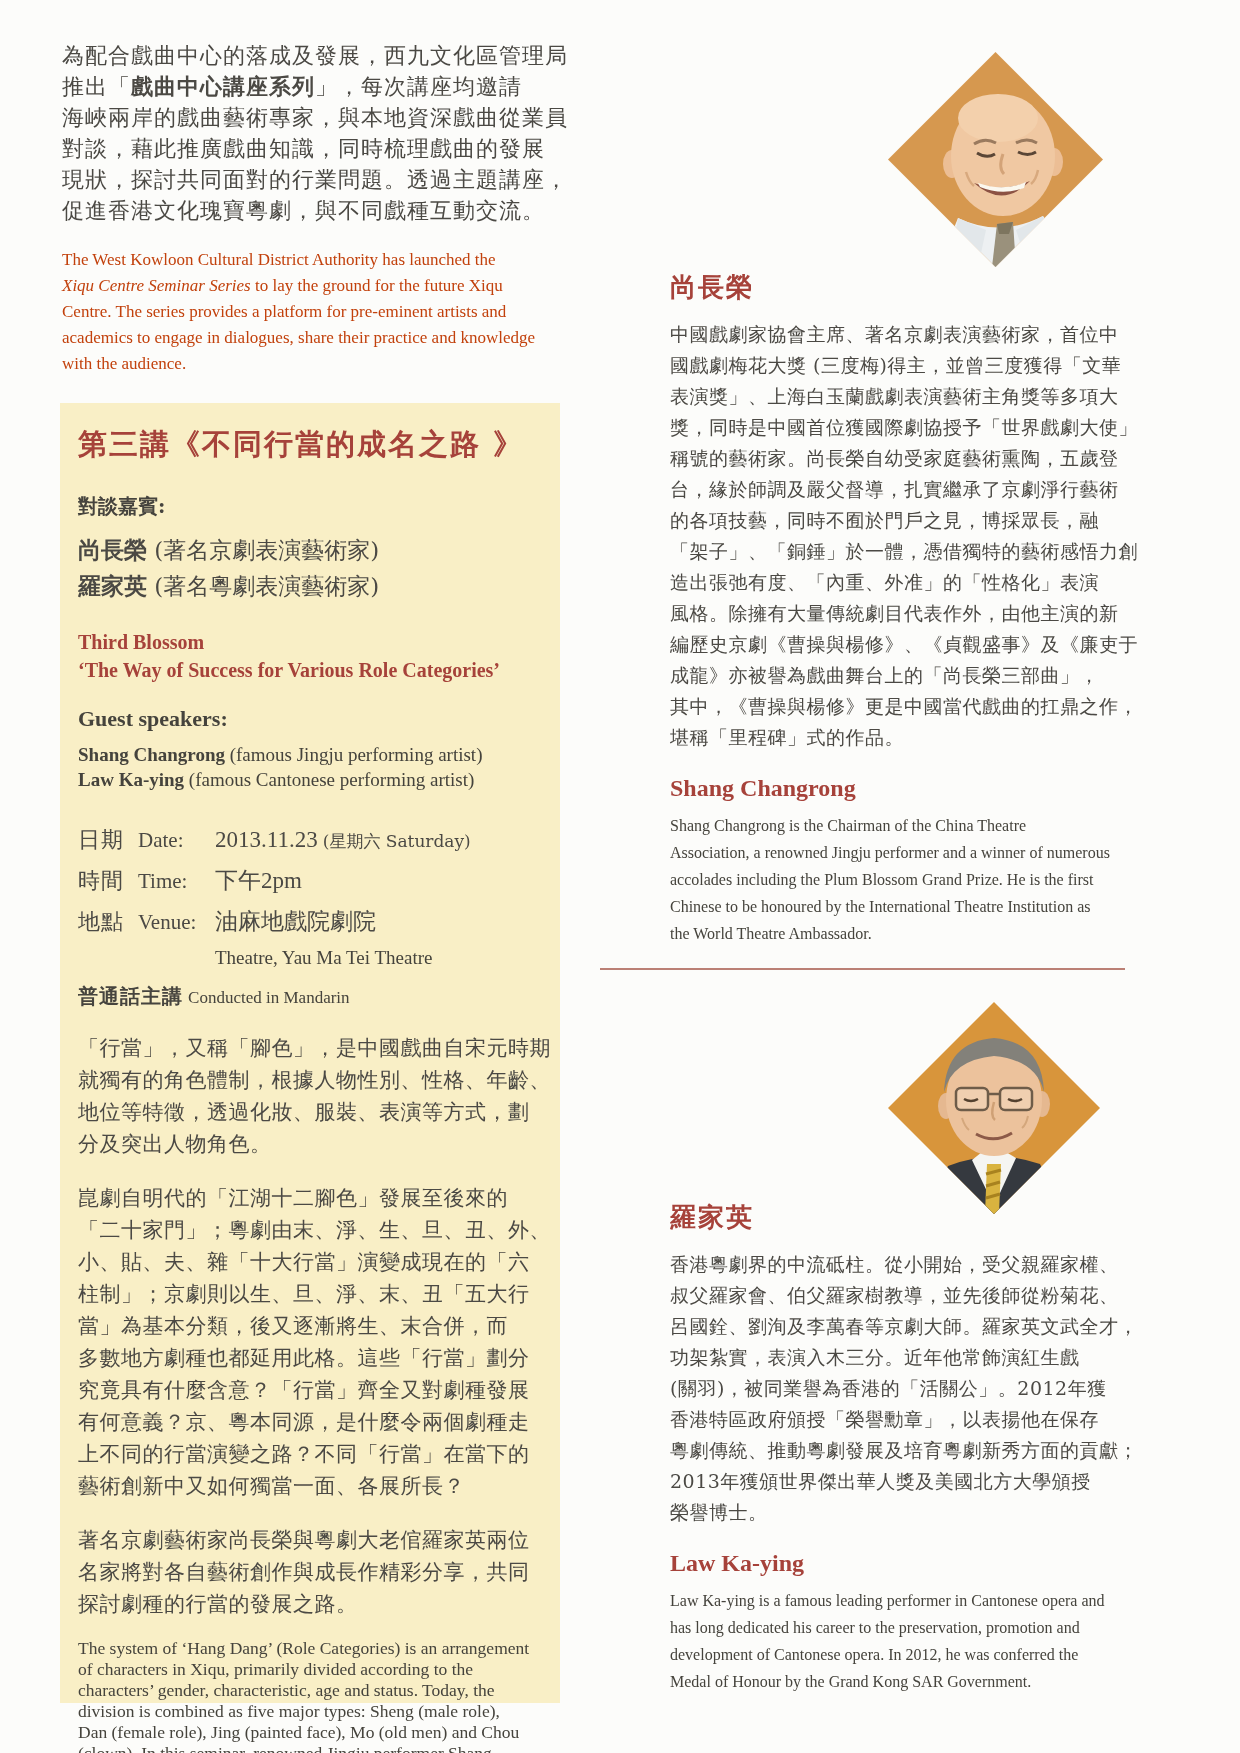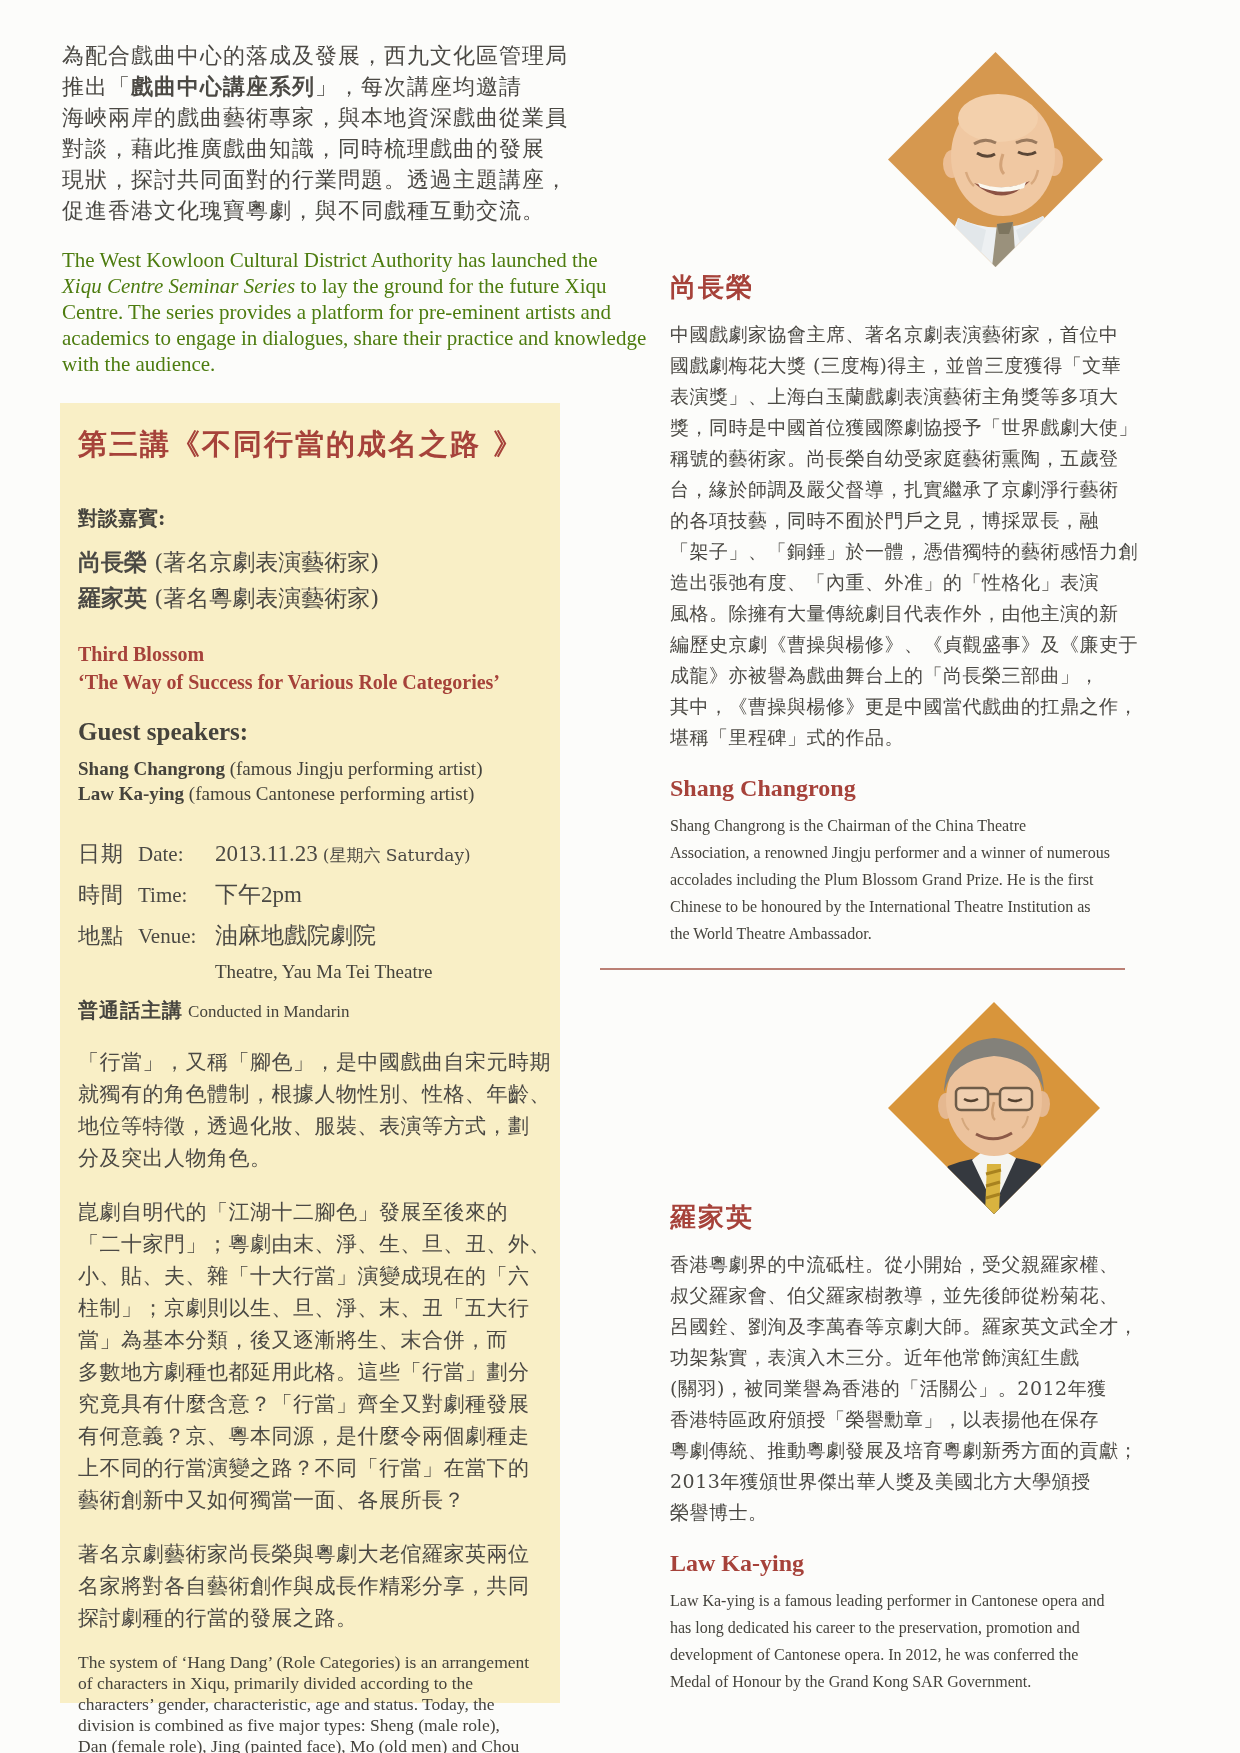--- a/index.html
+++ b/index.html
@@ -15,44 +15,44 @@
 
   
   .intro-zh{
     position:absolute;left:62px;top:40px;width:520px;
     font-size:22px;line-height:31px;letter-spacing:1px;color:#4b4944;
   }
   .intro-zh .bold{font-weight:bold;margin-top:32px;}
   .intro-en{
     position:absolute;left:62px;top:247px;width:510px;
     font-family:"Liberation Serif", serif;
-    font-size:21px;line-height:26px;color:#4d7c0f;
+    font-size:17px;line-height:26px;color:#c2410c;
   }
   .intro-en .ital{font-style:italic;}
 
   
   .box{
     position:absolute;left:60px;top:403px;width:500px;height:1300px;
     background:#f9efc6;box-sizing:border-box;padding:22px 18px 0 18px;
   }
   .box-title{
     font-size:29px;font-weight:bold;color:#a6423a;
-    letter-spacing:2px;margin:0 0 40px 0;white-space:nowrap;
+    letter-spacing:2px;margin:0 0 28px 0;white-space:nowrap;
   }
   .guests-label{font-size:20px;font-weight:bold;color:#46443e;margin:0 0 12px 0;}
   .guest-line{font-size:23px;line-height:35px;color:#4b4944;white-space:nowrap;}
   .guest-line .gname{font-weight:bold;}
   .sem-en{
     font-family:"Liberation Serif", serif;font-weight:bold;color:#a6423a;
     font-size:20px;line-height:28px;white-space:nowrap;
   }
   .sem-en.first{margin-top:24px;}
   .speakers-label{
     font-family:"Liberation Serif", serif;font-weight:bold;color:#45433c;
-    font-size:25px;margin:22px 0 10px 0;
+    font-size:22px;margin:22px 0 10px 0;
   }
   .speaker-line{
     font-family:"Liberation Serif", serif;font-size:19px;line-height:25px;
     color:#45433c;white-space:nowrap;
   }
   .speaker-line .sname{font-weight:bold;}
   .rows{margin-top:28px;}
   .row{line-height:39px;white-space:nowrap;color:#4b4944;}
   .row .lbl-zh{display:inline-block;width:60px;font-size:22px;letter-spacing:1px;}
   .row .lbl-en{display:inline-block;width:77px;font-family:"Liberation Serif", serif;font-size:21px;}

